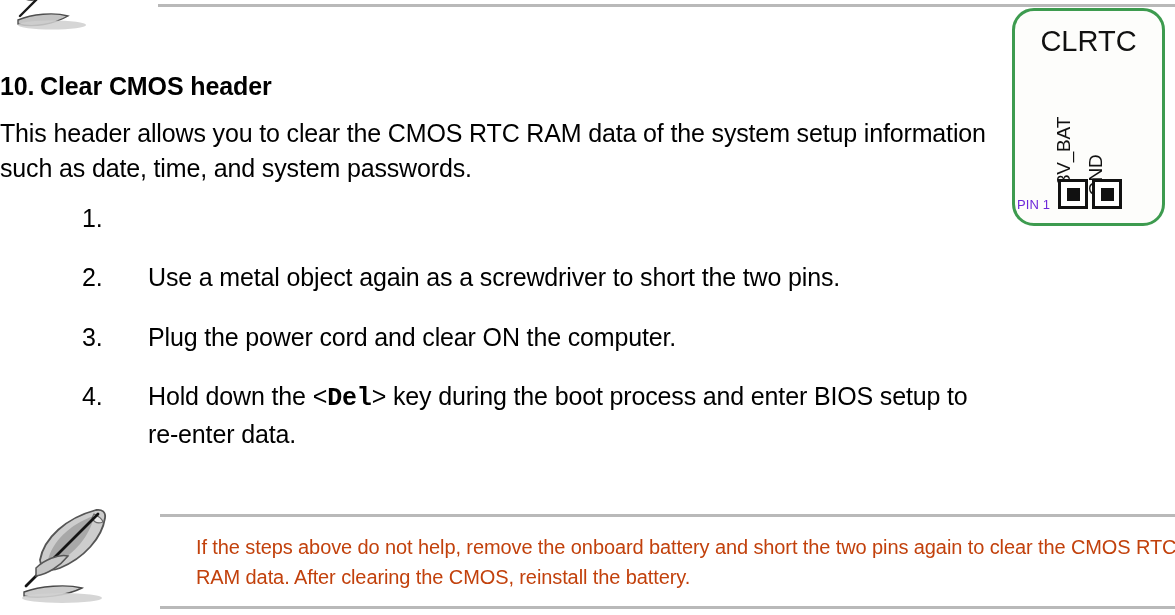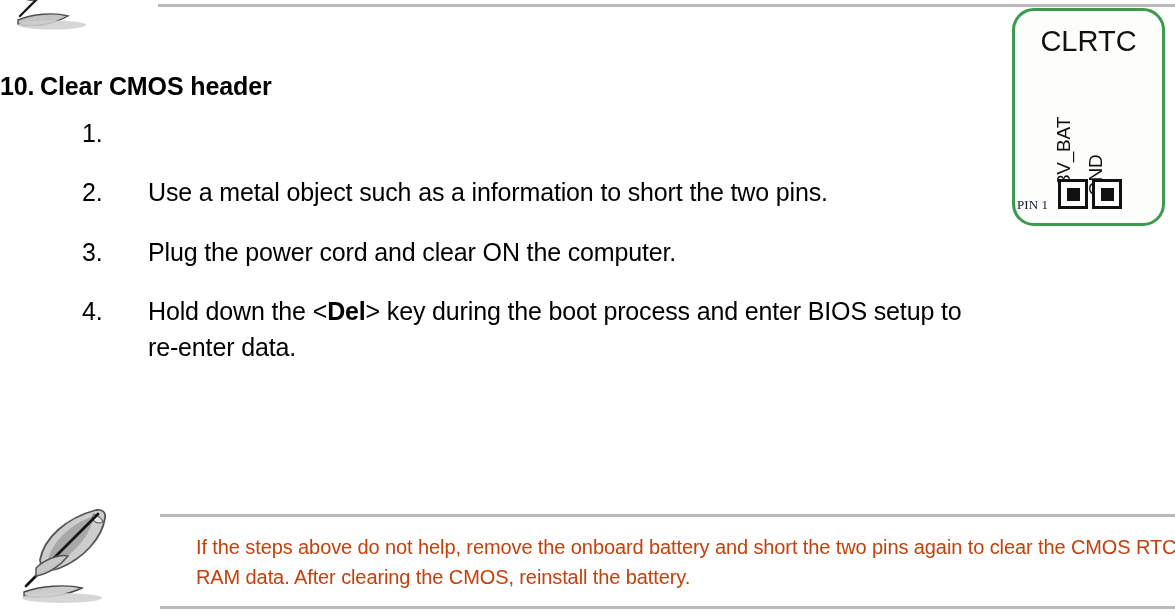--- a/index.html
+++ b/index.html
@@ -96,20 +96,21 @@
     padding-left: 82px;
     box-sizing: content-box;
     text-align: left;
   }
   ol.steps .step-text {
     flex: 1 1 auto;
     max-width: 840px;
   }
   .kbd-bold {
     font-weight: bold;
+    font-family: Liberation Mono, monospace;
   }
 
   
   .clrtc-box {
     position: absolute;
     left: 1012px;
     top: 8px;
     width: 153px;
     height: 218px;
     border: 3px solid #3d9b4f;
@@ -182,23 +183,22 @@
     width: 13px;
     height: 13px;
     background: #111111;
   }
   .pin1-label {
     position: absolute;
     left: 2px;
     top: 186px;
     font-size: 13px;
     letter-spacing: 0.1px;
-    color: #0f172a;
+    color: #6d28d9;
     white-space: nowrap;
-    font-family: Liberation Serif, serif;
   }
 
   
   .note {
     position: absolute;
     left: 0;
     top: 496px;
     width: 1175px;
     height: 119px;
   }
@@ -248,31 +248,32 @@
     <ellipse cx="46" cy="71" rx="34" ry="4.5" fill="#cfcfcf" opacity="0.85"></ellipse>
   </svg>
 </div>
 
 <div class="content">
 
   <h2 class="section-title">
     <span class="num">10.</span><span>Clear CMOS header</span>
   </h2>
 
+  <p class="body-text">This header allows you to clear the CMOS RTC RAM data of the system setup information such as date, time, and system passwords.</p>
 
 
   <ol class="steps">
 
     <li>
       <span class="marker">1.</span>
     </li>
 
     <li>
       <span class="marker">2.</span>
-      <span class="step-text">Use a metal object such as a information to short the two pins.</span>
+      <span class="step-text">Use a metal object again as a screwdriver to short the two pins.</span>
     </li>
 
     <li>
       <span class="marker">3.</span>
       <span class="step-text">Plug the power cord and clear ON the computer.</span>
     </li>
 
     <li>
       <span class="marker">4.</span>
       <span class="step-text"><span>Hold down the &lt;</span><span class="kbd-bold">Del</span><span>&gt; key during the boot process and enter BIOS setup to re-enter data.</span></span>

